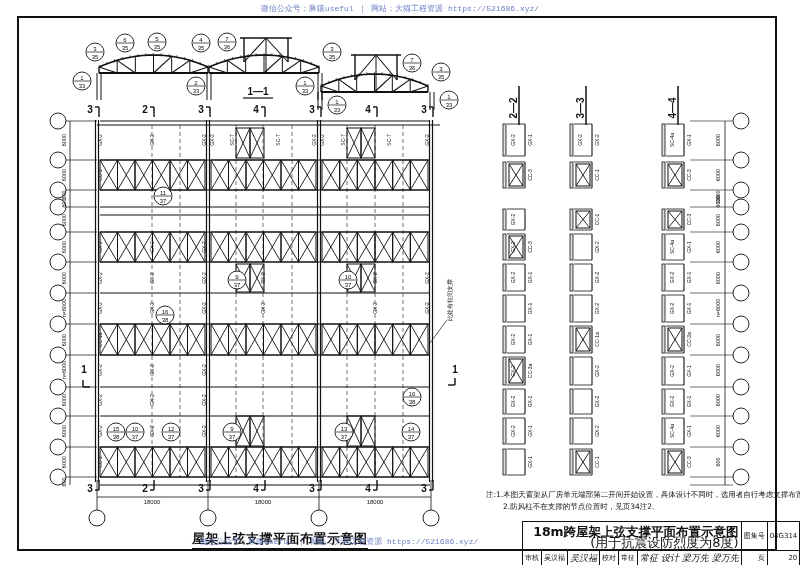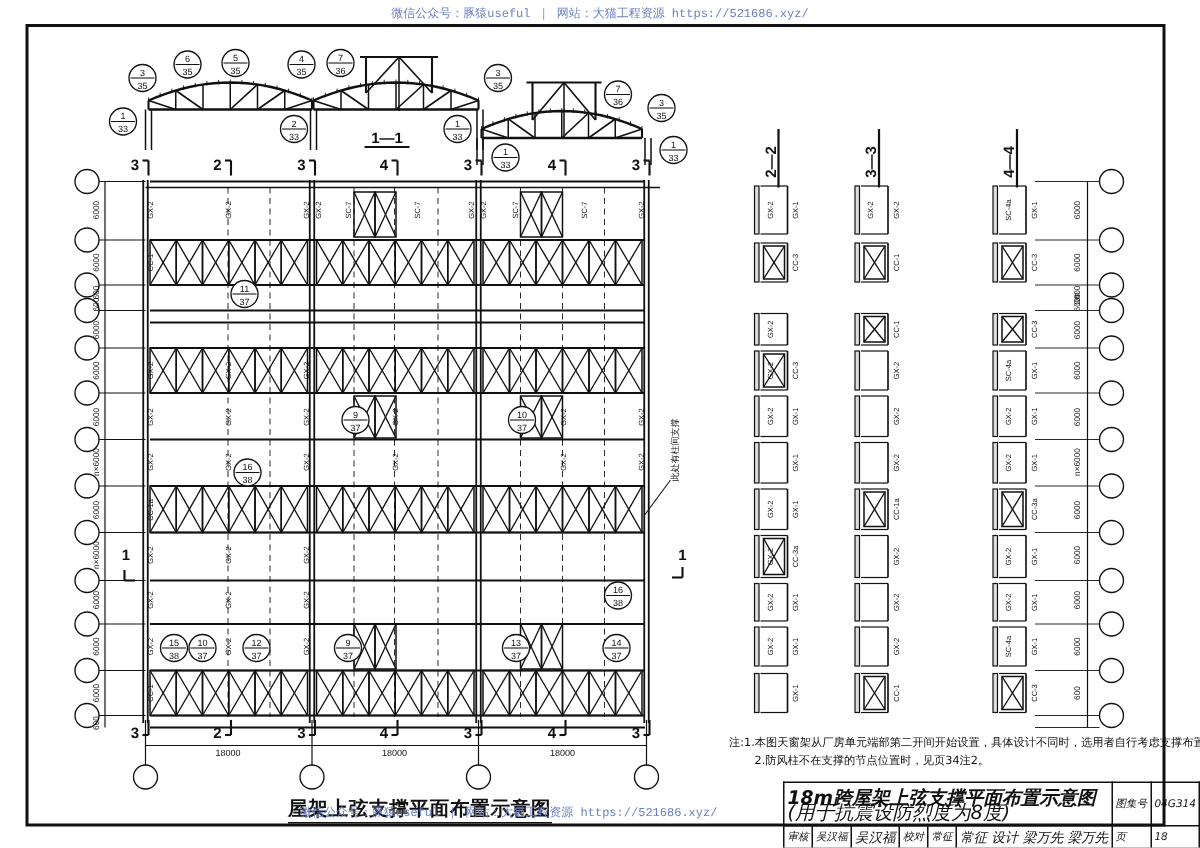--- a/index.html
+++ b/index.html
@@ -7,21 +7,21 @@
   .watermark{position:absolute;font-size:8px;color:#6b7fc4;font-family:Liberation Mono, monospace;white-space:nowrap;}
   #wm-top{left:0;width:800px;text-align:center;top:3px;}
   #wm-bottom{left:200px;top:536px;}
   .frame{position:absolute;left:17px;top:16px;width:760px;height:535px;border:2px solid #111;box-sizing:border-box;}
   svg{position:absolute;left:0;top:0;}
   .plan-title{position:absolute;left:192px;top:530px;font-size:13px;font-weight:bold;letter-spacing:0.5px;border-bottom:1.5px solid #111;padding-bottom:0;white-space:nowrap;}
   .notes{position:absolute;left:486px;top:489px;font-size:7.5px;line-height:12px;white-space:nowrap;}
   .notes div{margin:0}
   .notes .n2{padding-left:17px}
   table.title-block{position:absolute;left:522px;top:521px;border-collapse:collapse;font-size:7px;}
-  table.title-block td{border:1.2px solid #111;padding:0 2px;height:14px;text-align:left;white-space:nowrap;font-style:italic;}
+  table.title-block td{border:1.2px solid #111;padding:0 2px;height:14px;text-align:right;white-space:nowrap;}
   .tb-main{font-size:12.5px;font-weight:bold;line-height:14px;}
   .tb-sub{font-size:13px;font-weight:normal;line-height:8px;}
   .sig{font-family:"DejaVu Serif",serif;font-style:italic;font-size:9px;}
 </style>
 </head>
 <body>
 
 <div id="wm-top" class="watermark">微信公众号：豚猿useful ｜ 网站：大猫工程资源 https://521686.xyz/</div>
 <div class="frame"></div>
 
@@ -1267,18 +1267,18 @@
     <td style="width:62px;height:28px;">04G314</td>
   </tr>
   <tr>
     <td>审核</td>
     <td>吴汉福</td>
     <td class="sig">吴汉福</td>
     <td>校对</td>
     <td>常征</td>
     <td class="sig"><span>常征</span> <span>设计</span> <span>梁万先</span> <span>梁万先</span></td>
     <td>页</td>
-    <td>18</td>
+    <td>20</td>
   </tr>
 </tbody>
   </table>
 
 <div id="wm-bottom" class="watermark">微信公众号：豚猿useful ｜ 网站：大猫工程资源 https://521686.xyz/</div>
 
 </body></html>

